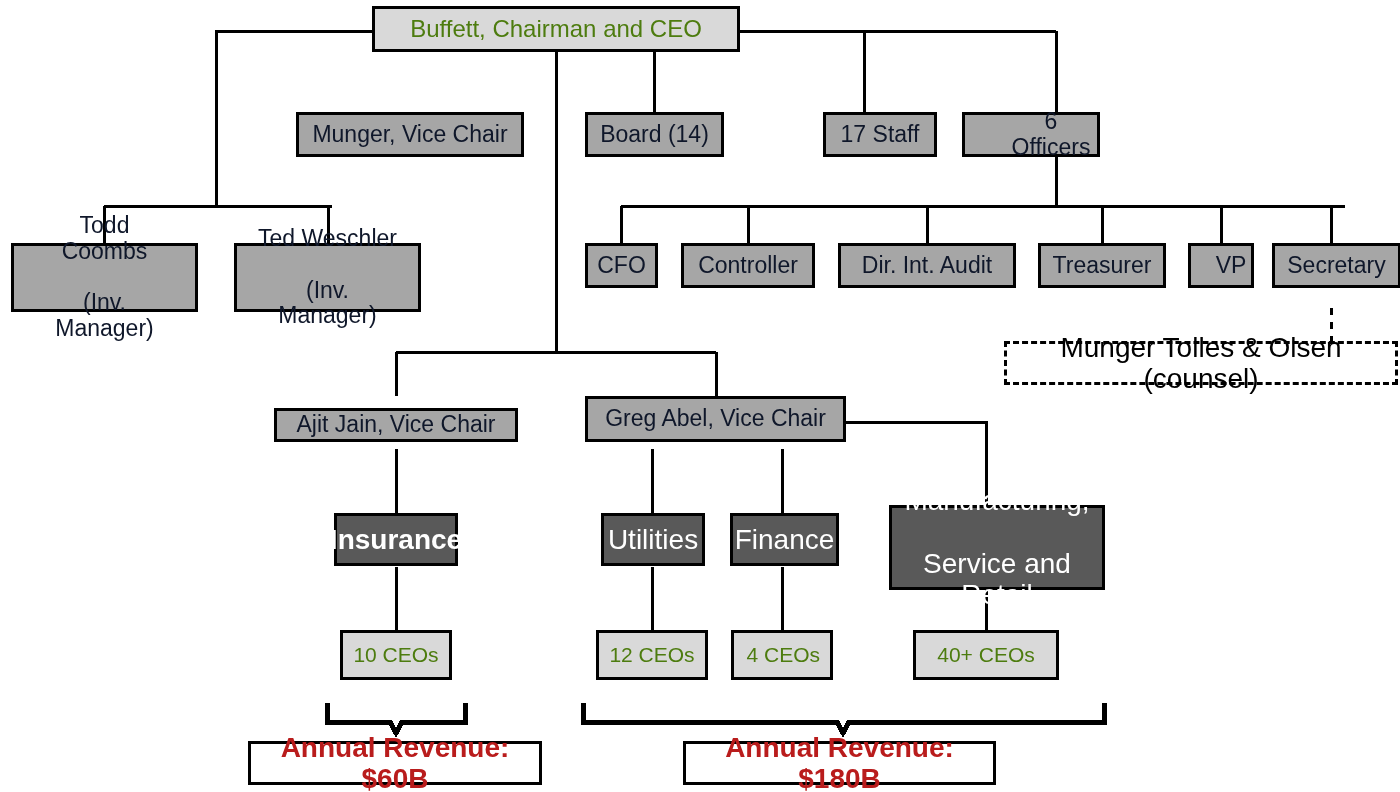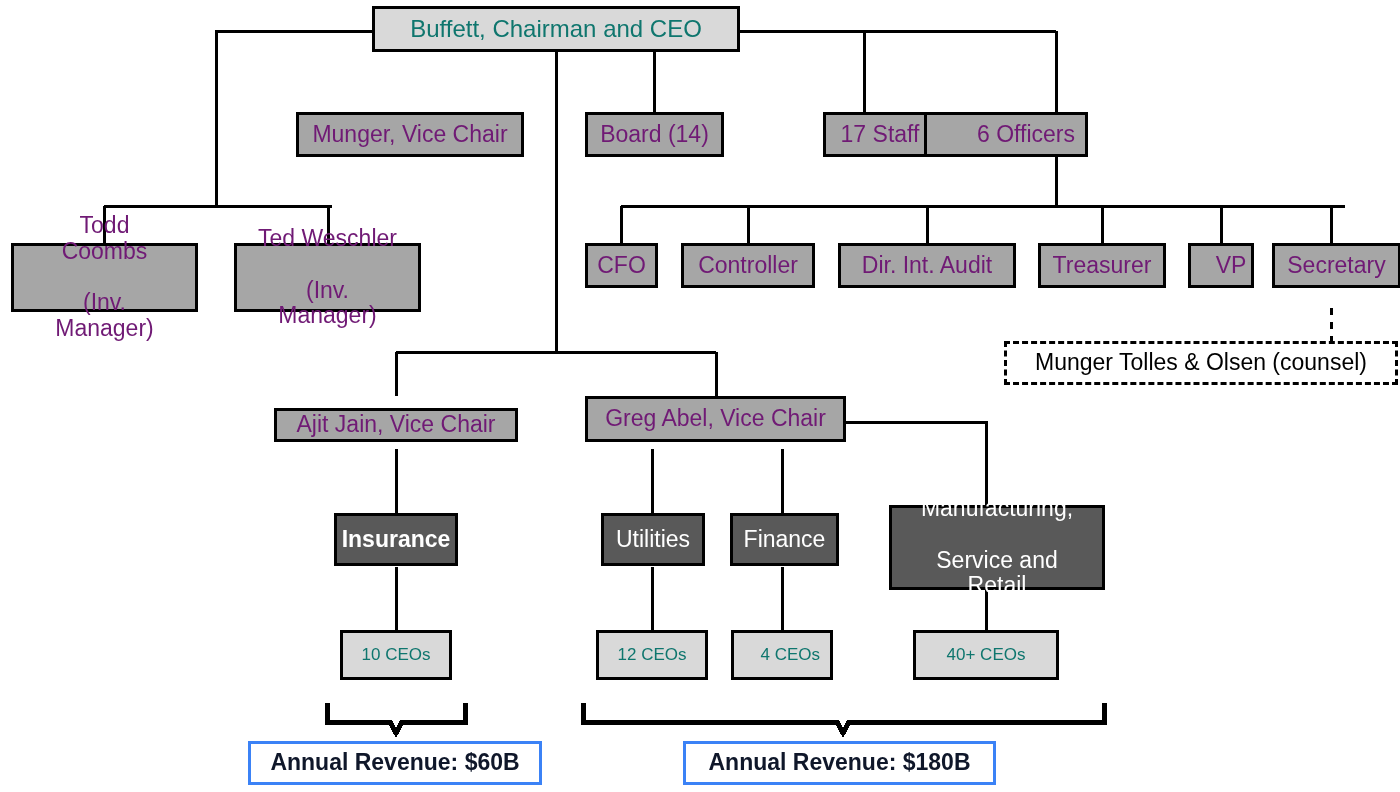--- a/index.html
+++ b/index.html
@@ -5,30 +5,30 @@
   html,body{margin:0;padding:0;background:#ffffff;}
   body{width:1400px;height:792px;font-family:"Liberation Sans",sans-serif;}
   #chart{position:relative;width:1400px;height:792px;overflow:hidden;background:#fff;}
   #wires{position:absolute;left:0;top:0;width:1400px;height:792px;pointer-events:none;}
 
   .node{position:absolute;box-sizing:border-box;border:3px solid #000;
         display:flex;align-items:center;justify-content:center;text-align:center;
         line-height:1.12;}
   .node span{display:block;padding:0 10px;}
 
-  .lvl-light{background:#d9d9d9;color:#0f766e;}
-  .lvl-mid{background:#a6a6a6;color:#701a75;}
+  .lvl-light{background:#d9d9d9;color:#4d7c0f;}
+  .lvl-mid{background:#a6a6a6;color:#0f172a;}
   .lvl-dark{background:#595959;color:#ffffff;}
   .dashed{background:#ffffff;color:#000;border:3px dashed #000;}
-  .rev{background:#ffffff;color:#0f172a;border:3px solid #3b82f6;font-weight:bold;}
+  .rev{background:#ffffff;color:#b91c1c;border:3px solid #000000;font-weight:bold;}
 
   .fs-24{font-size:24px;}
   .fs-23{font-size:23px;}
-  .fs-22{font-size:23px;}
-  .fs-21{font-size:17px;}
+  .fs-22{font-size:28px;}
+  .fs-21{font-size:21px;}
 </style>
 </head>
 <body>
 
 <div id="chart">
 
   <svg id="wires" viewBox="0 0 1400 792" width="1400" height="792">
     <g stroke="#000" stroke-width="3" fill="none" shape-rendering="crispEdges">
 
       <path d="M372,31 L216,31 L216,206"></path>
@@ -83,21 +83,21 @@
   </div>
 
   <div class="node lvl-mid fs-23" style="left:585px;top:112px;width:139px;height:45px;">
     <span>Board (14)</span>
   </div>
 
   <div class="node lvl-mid fs-23" style="left:807px;top:112px;width:114px;height:45px;margin-left:16px;">
     <span>17 Staff</span>
   </div>
 
-  <div class="node lvl-mid fs-23" style="left:924px;top:112px;width:164px;height:45px;padding-left:40px;">
+  <div class="node lvl-mid fs-23" style="left:962px;top:112px;width:138px;height:45px;padding-left:40px;">
     <span>6 Officers</span>
   </div>
 
   <div class="node lvl-mid fs-23" style="left:11px;top:243px;width:187px;height:69px;">
     <span>
       <span>Todd Coombs</span><br>
       <span>(Inv. Manager)</span>
     </span>
   </div>
 

